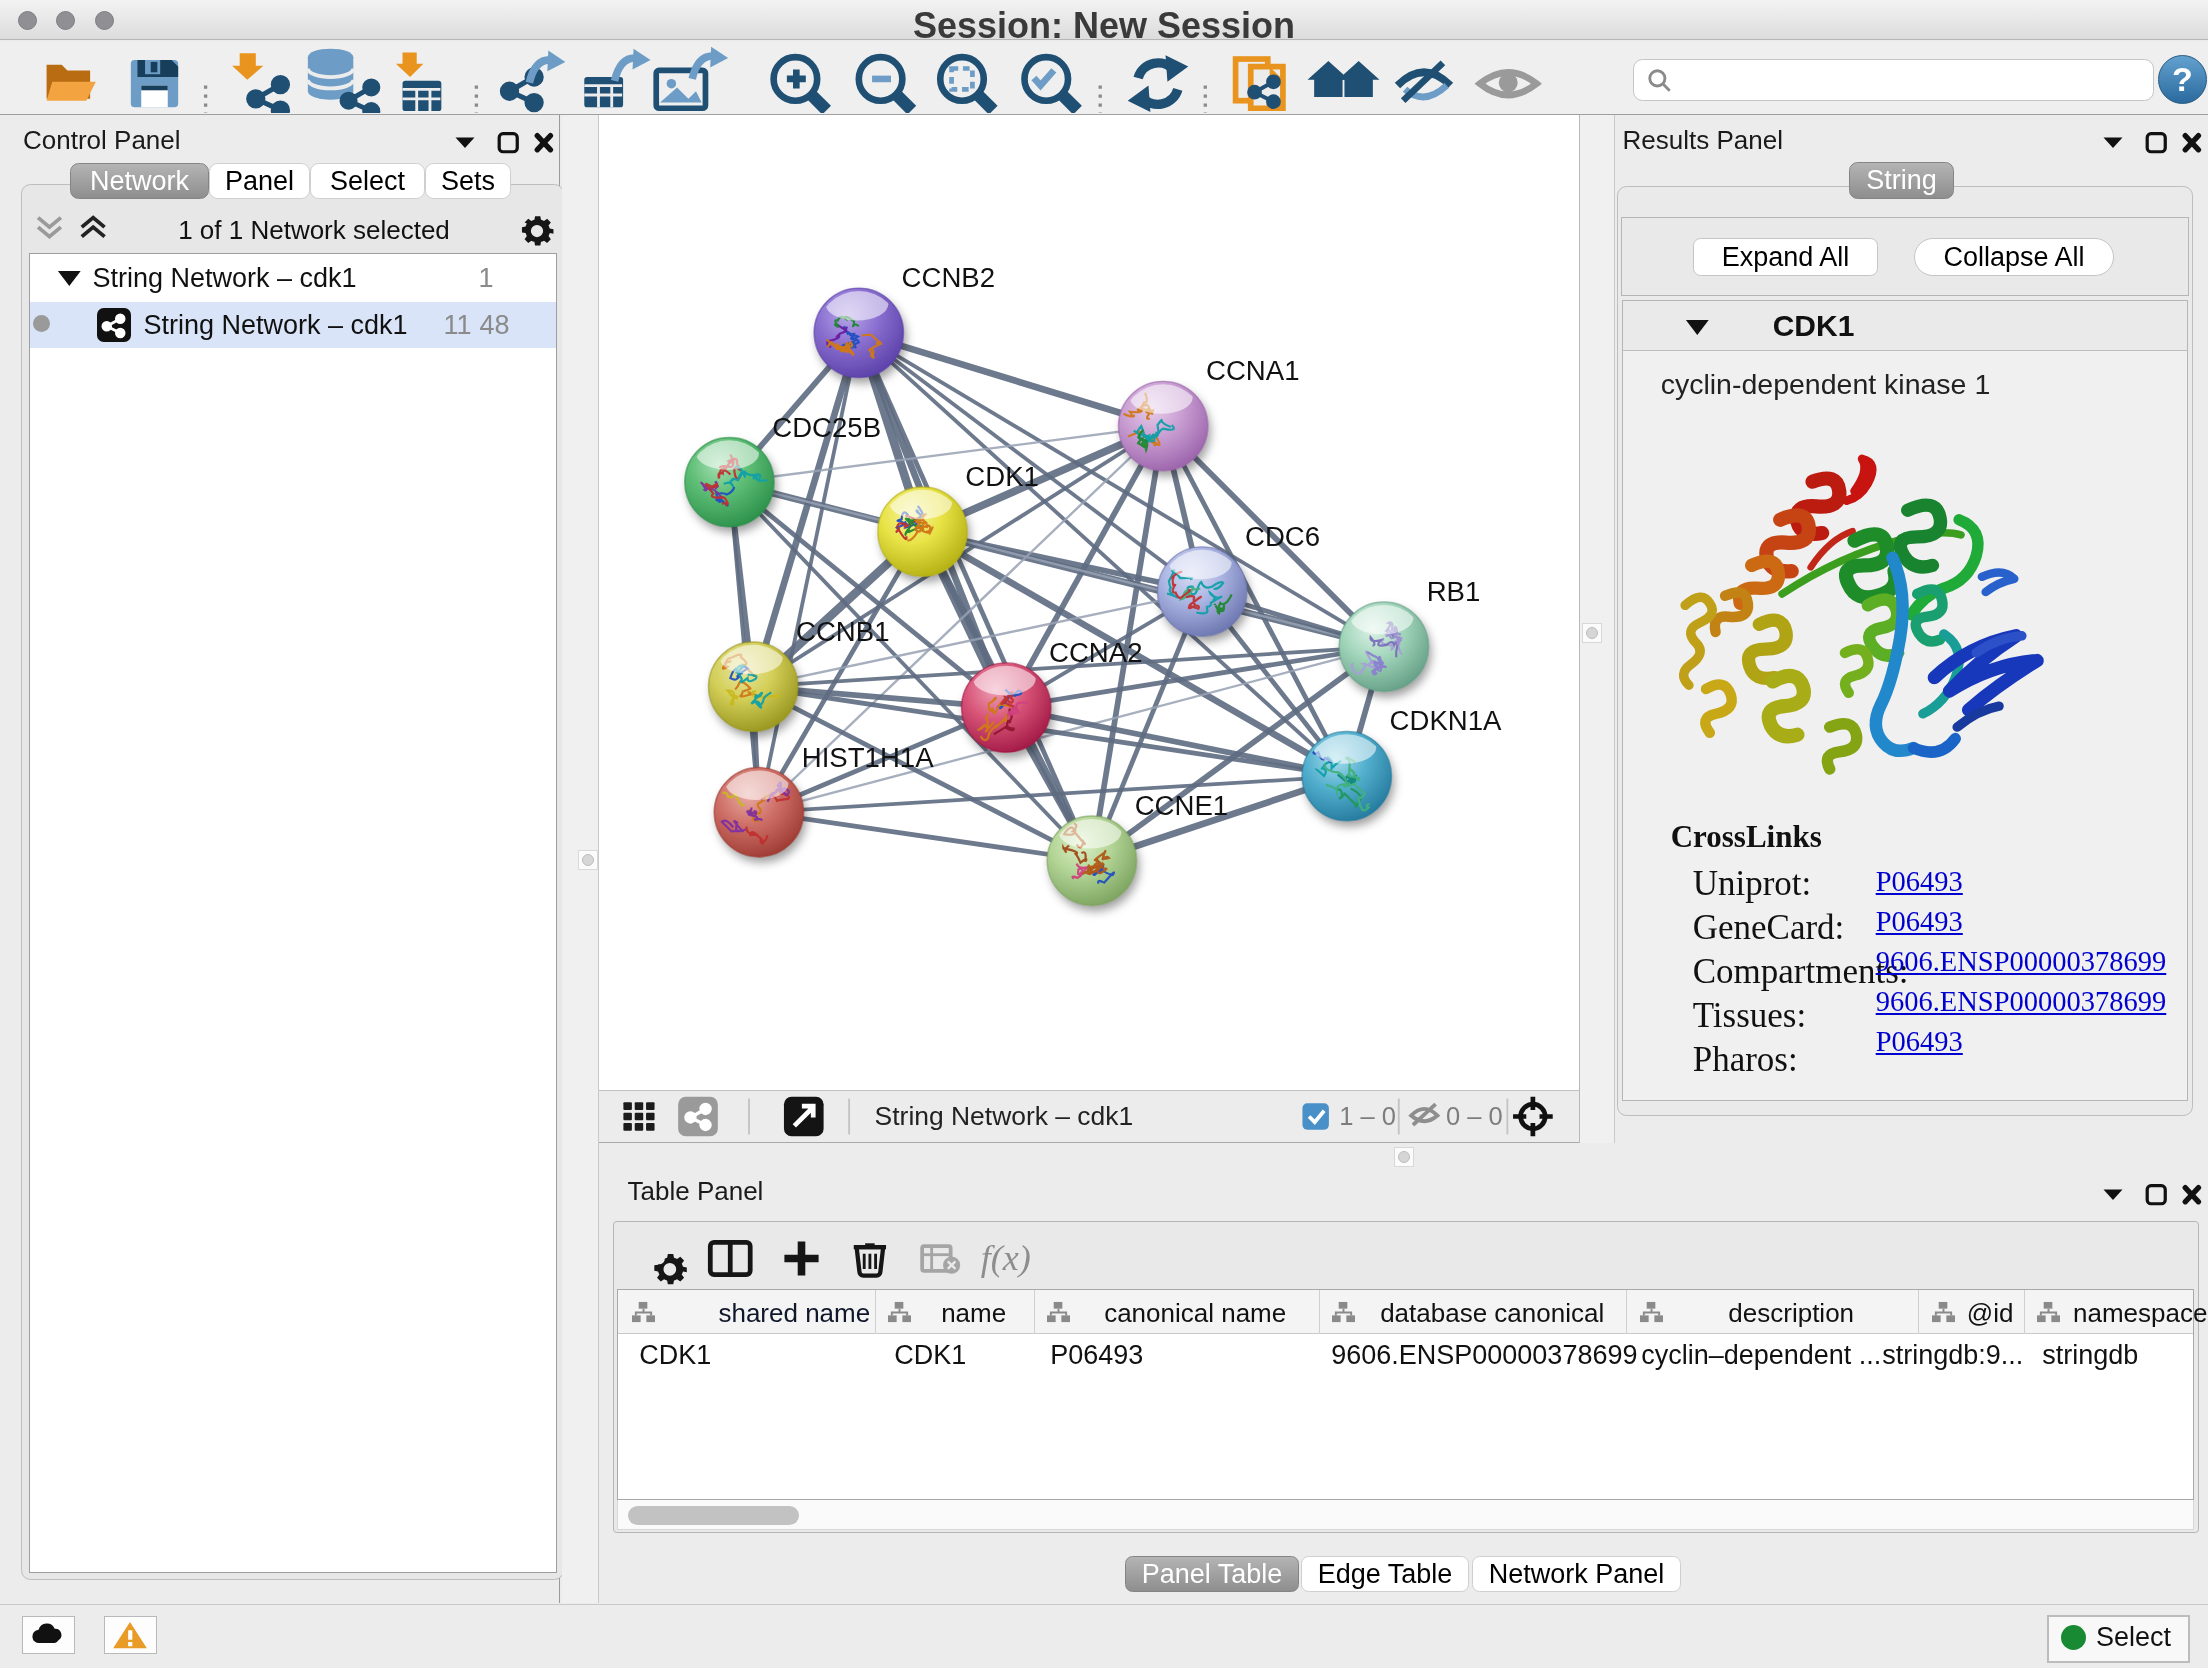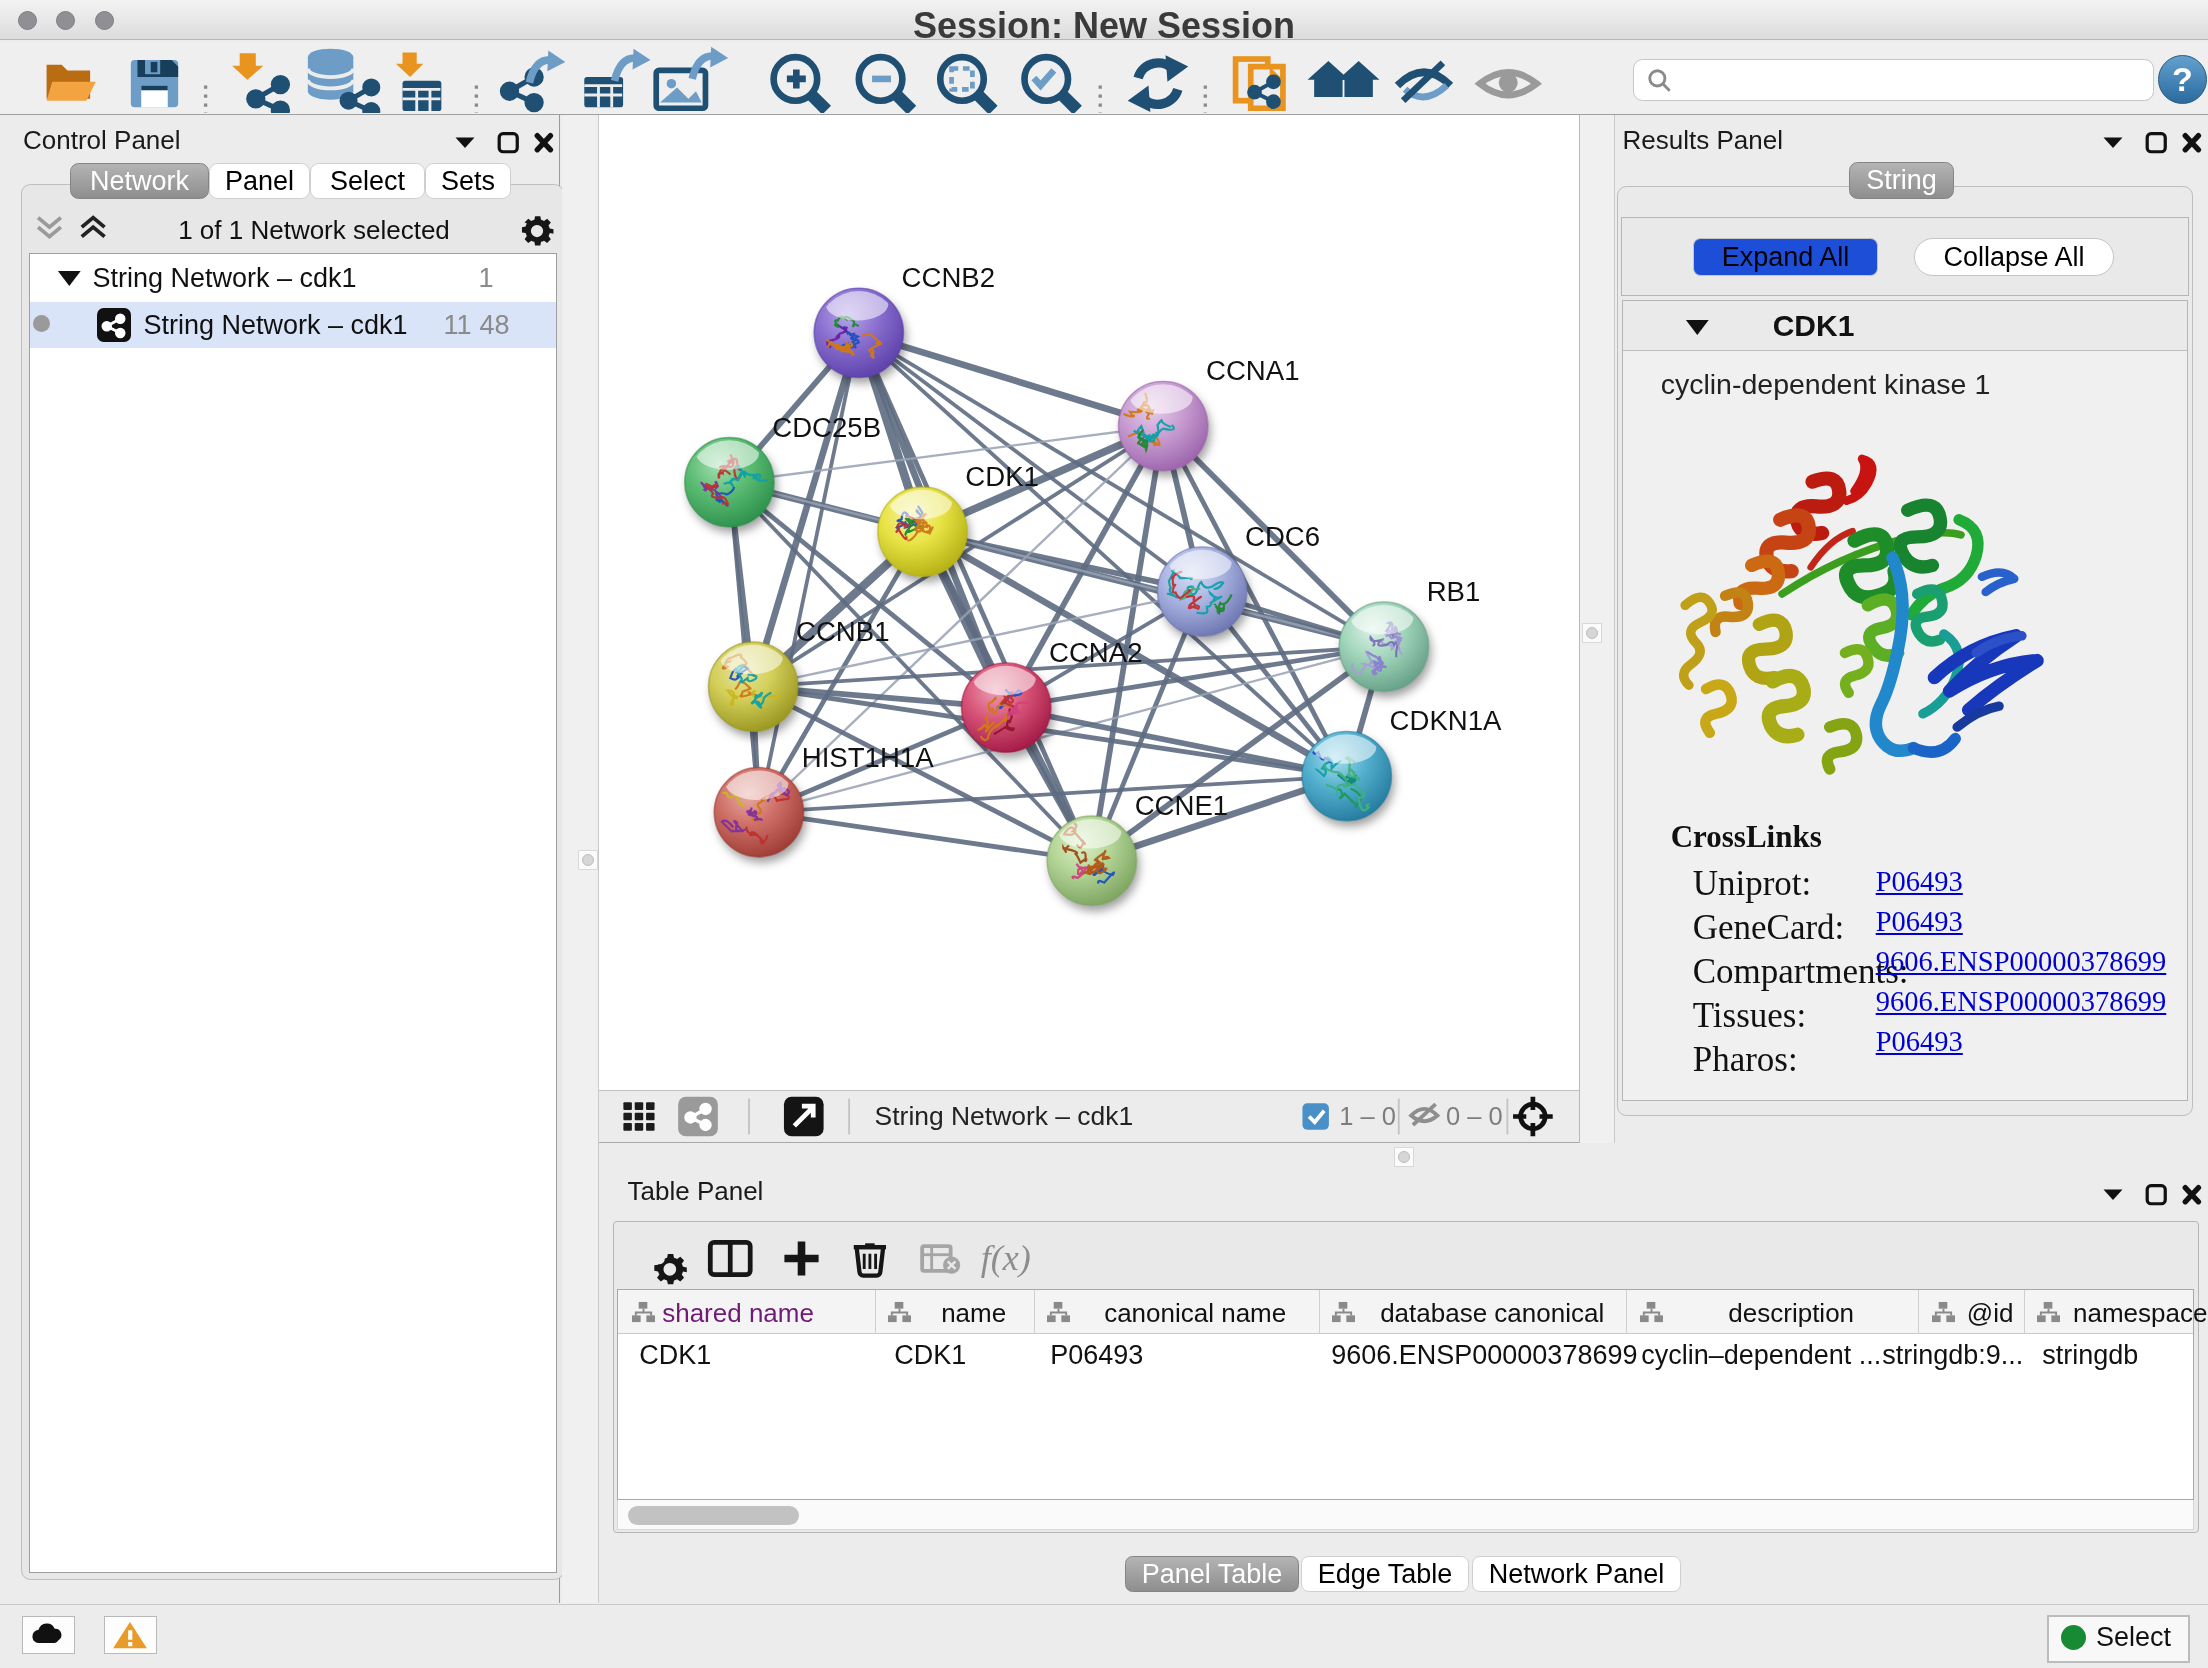--- a/index.html
+++ b/index.html
@@ -585,21 +585,21 @@
 <div class="abs" style="left:1615px;top:115px;width:593px;height:1055px;background:#ececec">
 <div class="abs" style="left:7.6px;top:9.5px;font-size:26px;color:#1a1a1a">Results Panel</div>
     <svg width="114" height="28.5" viewBox="0 0 120 30" style="position:absolute;left:479px;top:13.3px">
 <path d="M 10 10 L 30 10 L 20 21 Z" fill="#111"></path>
 <rect x="56" y="6" width="19" height="19" rx="4" fill="none" stroke="#111" stroke-width="3.4"></rect>
 <path d="M 96 8 L 110 23 M 110 8 L 96 23" stroke="#111" stroke-width="5.5" stroke-linecap="round"></path>
     </svg>
     <div class="abs tabsel" style="left:234px;top:47px;width:105px;height:37px;border-radius:8.6px;font-size:27px;text-align:center;line-height:35px;z-index:3">String</div>
 <div class="abs sunk" style="left:1.9px;top:71px;width:576px;height:930px;background:#eaeaea"></div>
 <div class="abs" style="left:5.7px;top:102px;width:568px;height:79px;border:1px solid #b5b5b5;background:#e9e9e9"></div>
-<div class="abs" style="left:78px;top:123px;width:185px;height:38px;background:#1d4ed8;border:1px solid #c5c5c5;border-radius:7.6px;font-size:27px;text-align:center;line-height:36px">Expand All</div>
+<div class="abs" style="left:78px;top:123px;width:185px;height:38px;background:#ffffff;border:1px solid #c5c5c5;border-radius:7.6px;font-size:27px;text-align:center;line-height:36px">Expand All</div>
 <div class="abs" style="left:299px;top:123px;width:200px;height:38px;background:#fff;border:1px solid #c5c5c5;border-radius:19px;font-size:27px;text-align:center;line-height:36px">Collapse All</div>
 <div class="abs" style="left:6.7px;top:185px;width:566px;height:801px;border:1px solid #b5b5b5;background:#f0f0f0">
   <div class="abs" style="left:0;top:0;width:564px;height:50px;background:#eaeaea;border-bottom:1px solid #bcbcbc">
     <svg width="28.5" height="23" viewBox="0 0 30 24" style="position:absolute;left:61px;top:15px">
           <path d="M 2 4 L 26 4 L 14 20 Z" fill="#111"></path>
         </svg>
     <div class="abs" style="left:150px;top:7.6px;font-size:30px;font-weight:bold;color:#111">CDK1</div>
   </div>
   <div class="abs" style="left:38px;top:67px;font-size:28.5px;color:#222">cyclin-dependent kinase 1</div>
   <svg width="390" height="338" viewBox="0 0 410 355" style="position:absolute;left:45px;top:152px">
@@ -677,21 +677,21 @@
 </svg>
 <div class="abs whitebox" style="left:2.9px;top:67px;width:1577px;height:211px;border:1px solid #a8a8a8">
   <div class="abs" style="left:0;top:0;width:1575px;height:44px;background:#f4f4f4;border-bottom:1px solid #c9c9c9">
           <div class="abs" style="left:1.9px;top:0;width:256px;height:44px;border-right:1px solid #cfcfcf"></div>
           <svg width="25" height="23" viewBox="0 0 26 24" style="position:absolute;left:13.3px;top:10.5px">
 <rect x="8" y="1" width="9" height="7" fill="#8a8a8a"></rect>
 <rect x="1" y="15" width="9" height="7" fill="#8a8a8a"></rect>
             <rect x="16" y="15" width="9" height="7" fill="#8a8a8a"></rect>
 <path d="M 13 8 v 4 M 5 15 v -3 h 16 v 3" stroke="#8a8a8a" stroke-width="2" fill="none"></path>
           </svg>
-          <div class="abs" style="left:44px;top:7.6px;width:208px;text-align:left;font-size:26px;color:#701a75;white-space:nowrap;overflow:hidden">shared name</div>
+          <div class="abs" style="left:44px;top:7.6px;width:208px;text-align:right;font-size:26px;color:#0f172a;white-space:nowrap;overflow:hidden">shared name</div>
           <div class="abs" style="left:258px;top:0;width:159px;height:44px;border-right:1px solid #cfcfcf"></div>
           <svg width="25" height="23" viewBox="0 0 26 24" style="position:absolute;left:269px;top:10.5px">
 <rect x="8" y="1" width="9" height="7" fill="#8a8a8a"></rect>
 <rect x="1" y="15" width="9" height="7" fill="#8a8a8a"></rect>
             <rect x="16" y="15" width="9" height="7" fill="#8a8a8a"></rect>
 <path d="M 13 8 v 4 M 5 15 v -3 h 16 v 3" stroke="#8a8a8a" stroke-width="2" fill="none"></path>
           </svg>
           <div class="abs" style="left:300px;top:7.6px;width:111px;text-align:center;font-size:26px;color:#111;white-space:nowrap;overflow:hidden">name</div>
           <div class="abs" style="left:417px;top:0;width:285px;height:44px;border-right:1px solid #cfcfcf"></div>
           <svg width="25" height="23" viewBox="0 0 26 24" style="position:absolute;left:428px;top:10.5px">

